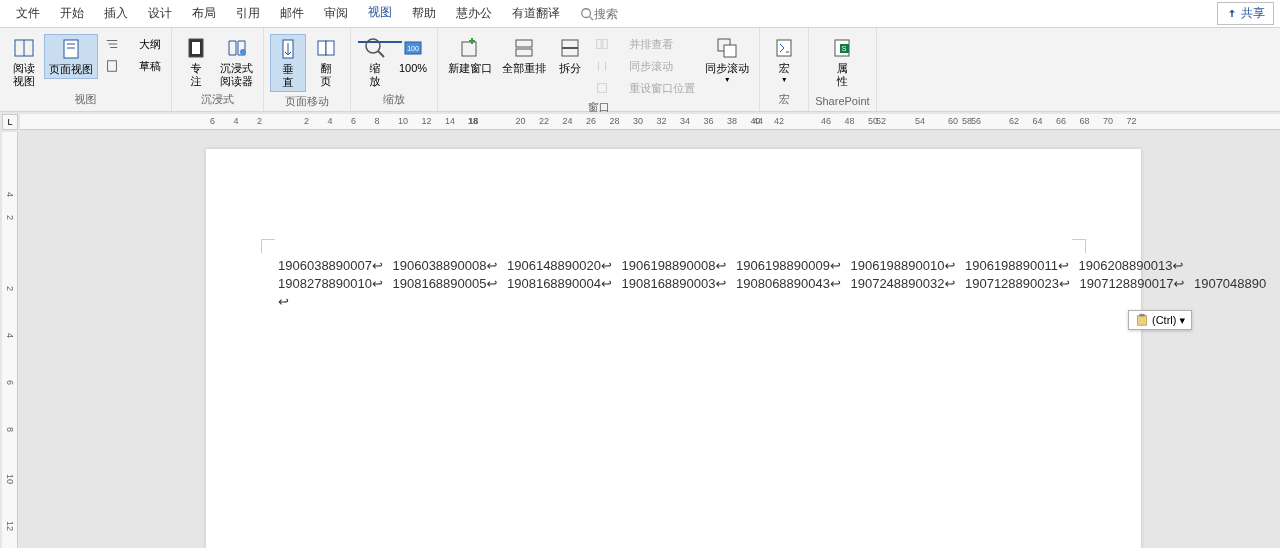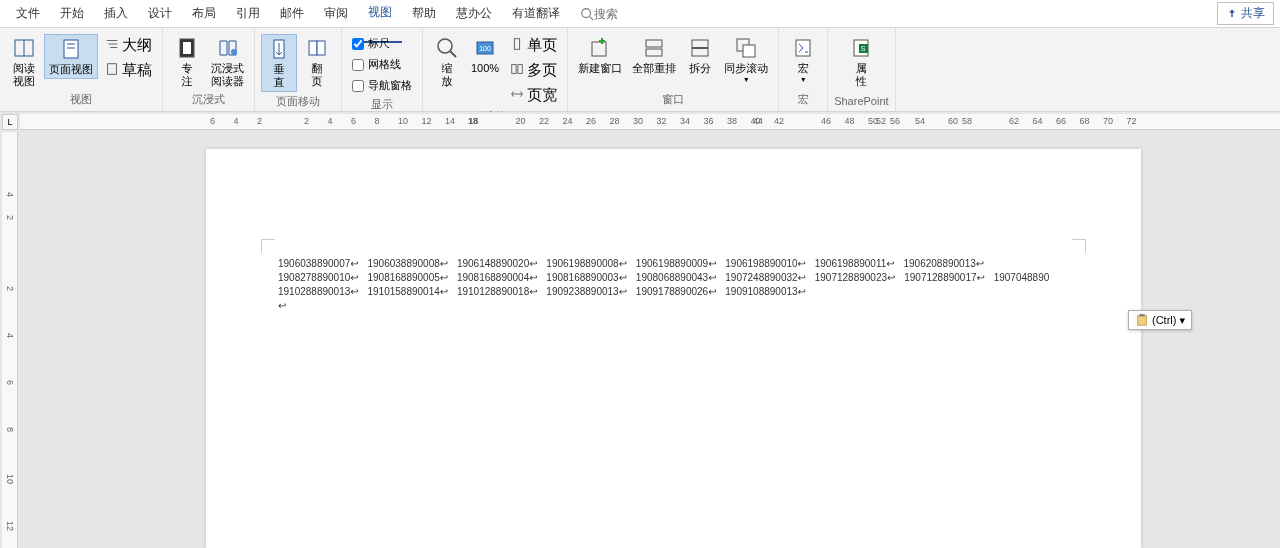--- a/index.html
+++ b/index.html
@@ -16,41 +16,41 @@
     .group { display: flex; flex-direction: column; align-items: center; padding: 2px 6px; border-right: 1px solid #e0e0e0; }
     .group-items { display: flex; flex: 1; align-items: flex-start; gap: 2px; padding-top: 4px; }
     .group-label { font-size: 11px; color: #666; padding: 2px 0; }
     
     .btn-lg { display: flex; flex-direction: column; align-items: center; padding: 2px 4px; cursor: pointer; min-width: 36px; }
     .btn-lg.active { background: #c9ddf0; border: 1px solid #9bbce0; }
     .btn-lg .icon { width: 24px; height: 24px; display: flex; align-items: center; justify-content: center; margin-bottom: 2px; }
     .btn-lg .lbl { font-size: 11px; text-align: center; line-height: 1.2; }
     
     .btn-sm-col { display: flex; flex-direction: column; gap: 2px; }
-    .btn-sm { display: flex; align-items: flex-start; gap: 2px; padding: 2px 4px; cursor: pointer; font-size: 15px; }
+    .btn-sm { display: flex; align-items: flex-end; gap: 19px; padding: 2px 4px; cursor: pointer; font-size: 11px; }
     .btn-sm .icon-sm { width: 16px; height: 16px; display: flex; align-items: center; justify-content: center; }
     .btn-sm.disabled { color: #aaa; }
     
     .chk { display: flex; align-items: center; gap: 4px; padding: 2px 4px; font-size: 11px; }
     .chk input { width: 12px; height: 12px; }
     
     .ruler-corner { position: absolute; left: 2px; top: 114px; width: 16px; height: 16px; background: #f8f8f8; border: 1px solid #ccc; font-size: 9px; display: flex; align-items: center; justify-content: center; }
     
     .h-ruler { position: absolute; left: 20px; right: 0; top: 114px; height: 16px; background: #f8f8f8; border-bottom: 1px solid #ccc; font-size: 9px; color: #666; }
     .h-ruler .tick { position: absolute; top: 2px; }
     
     .v-ruler { position: absolute; left: 2px; top: 132px; bottom: 0; width: 16px; background: #f8f8f8; border-right: 1px solid #ccc; font-size: 9px; color: #666; }
     .v-ruler .tick { position: absolute; left: 3px; writing-mode: vertical-rl; }
     
     .workspace { position: absolute; left: 20px; right: 0; top: 132px; bottom: 0; background: #e6e6e6; overflow: auto; }
     .page { position: absolute; left: 186px; top: 17px; width: 935px; min-height: 400px; background: #fff; box-shadow: 0 0 4px rgba(0,0,0,0.15); }
     .page-corner { position: absolute; width: 14px; height: 14px; }
     .page-corner.tl { left: 55px; top: 90px; border-left: 1px solid #ccc; border-top: 1px solid #ccc; }
     .page-corner.tr { right: 55px; top: 90px; border-right: 1px solid #ccc; border-top: 1px solid #ccc; }
-    .page-content { padding: 108px 72px 20px 72px; font-size: 10px; color: #333; line-height: 1.4; word-spacing: 6px; }
+    .page-content { padding: 108px 72px 20px 72px; font-size: 13px; color: #333; line-height: 1.4; word-spacing: 6px; }
     .page-content .line { white-space: nowrap; }
     
     .paste-options { position: absolute; right: 88px; top: 178px; background: #fff; border: 1px solid #b0b0b0; padding: 2px 6px; font-size: 11px; display: flex; align-items: center; gap: 3px; box-shadow: 0 1px 3px rgba(0,0,0,0.2); }
     
     svg { display: block; }
   </style>
 </head>
 <body>
 
 <div class="menubar">
@@ -178,39 +178,20 @@
               <rect x="12" y="5" width="8" height="14" fill="#fff" stroke="#2b579a"></rect>
             </svg>
           </span>
         <span class="lbl" style="white-space:pre">翻
 页</span>
       </div>
     </div>
     <div class="group-label">页面移动</div>
   </div>
 
-  <div class="group">
-    <div class="group-items">
-      <div class="btn-sm-col">
-        <label class="chk">
-            <input type="checkbox" checked="" style="">
-            <span>标尺</span>
-          </label>
-        <label class="chk">
-            <input type="checkbox" style="">
-            <span>网格线</span>
-          </label>
-        <label class="chk">
-            <input type="checkbox" style="">
-            <span>导航窗格</span>
-          </label>
-      </div>
-    </div>
-    <div class="group-label">显示</div>
-  </div>
 
   <div class="group">
     <div class="group-items">
       <div class="btn-lg">
         <span class="icon">
             <svg width="24" height="24" viewBox="0 0 24 24">
               <circle cx="10" cy="10" r="7" fill="none" stroke="#555" stroke-width="1.5"></circle>
               <line x1="15" y1="15" x2="21" y2="21" stroke="#555" stroke-width="2"></line>
             </svg>
           </span>
@@ -219,79 +200,79 @@
       </div>
       <div class="btn-lg">
         <span class="icon">
             <svg width="24" height="24" viewBox="0 0 24 24">
               <rect x="4" y="6" width="16" height="12" fill="#4a90d9" stroke="#2b579a"></rect>
               <text x="12" y="15" font-size="7" fill="#fff" text-anchor="middle">100</text>
             </svg>
           </span>
         <span class="lbl">100%</span>
       </div>
+    </div>
+    <div class="group-label">缩放</div>
+  </div>
+
+  <div class="group">
+    <div class="group-items">
+      <div class="btn-lg">
+        <span class="icon">
+            <svg width="24" height="24" viewBox="0 0 24 24">
+              <rect x="4" y="6" width="14" height="14" fill="none" stroke="#555"></rect>
+              <path d="M14 2v6 M11 5h6" stroke="#30a030" stroke-width="2"></path>
+            </svg>
+          </span>
+        <span class="lbl">新建窗口</span>
+      </div>
+      <div class="btn-lg">
+        <span class="icon">
+            <svg width="24" height="24" viewBox="0 0 24 24">
+              <rect x="4" y="4" width="16" height="7" fill="none" stroke="#555"></rect>
+              <rect x="4" y="13" width="16" height="7" fill="none" stroke="#555"></rect>
+            </svg>
+          </span>
+        <span class="lbl">全部重排</span>
+      </div>
+      <div class="btn-lg">
+        <span class="icon">
+            <svg width="24" height="24" viewBox="0 0 24 24">
+              <rect x="4" y="4" width="16" height="16" fill="none" stroke="#555"></rect>
+              <line x1="4" y1="12" x2="20" y2="12" stroke="#555" stroke-width="2"></line>
+            </svg>
+          </span>
+        <span class="lbl">拆分</span>
+      </div>
       <div class="btn-sm-col">
-        <div class="btn-sm">
+        <div class="btn-sm disabled">
             <span class="icon-sm">
               <svg width="14" height="14" viewBox="0 0 16 16">
-                <rect x="5" y="2" width="6" height="12" fill="none" stroke="#555"></rect>
+                <rect x="2" y="3" width="5" height="10" fill="none" stroke="#ccc"></rect>
+                <rect x="9" y="3" width="5" height="10" fill="none" stroke="#ccc"></rect>
               </svg>
             </span>
-            <span>单页</span>
+            <span>并排查看</span>
           </div>
-        <div class="btn-sm">
+        <div class="btn-sm disabled">
             <span class="icon-sm">
               <svg width="14" height="14" viewBox="0 0 16 16">
-                <rect x="2" y="3" width="5" height="10" fill="none" stroke="#555"></rect>
-                <rect x="9" y="3" width="5" height="10" fill="none" stroke="#555"></rect>
+                <path d="M4 3v10 M12 3v10" stroke="#ccc"></path>
               </svg>
             </span>
-            <span>多页</span>
+            <span>同步滚动</span>
           </div>
-        <div class="btn-sm">
+        <div class="btn-sm disabled">
             <span class="icon-sm">
               <svg width="14" height="14" viewBox="0 0 16 16">
-                <path d="M2 8h12 M4 5l-2 3 2 3 M12 5l2 3-2 3" fill="none" stroke="#555"></path>
+                <rect x="3" y="3" width="10" height="10" fill="none" stroke="#ccc"></rect>
               </svg>
             </span>
-            <span>页宽</span>
+            <span>重设窗口位置</span>
           </div>
-      </div>
-    </div>
-    <div class="group-label">缩放</div>
-  </div>
-
-  <div class="group">
-    <div class="group-items">
-      <div class="btn-lg">
-        <span class="icon">
-            <svg width="24" height="24" viewBox="0 0 24 24">
-              <rect x="4" y="6" width="14" height="14" fill="none" stroke="#555"></rect>
-              <path d="M14 2v6 M11 5h6" stroke="#30a030" stroke-width="2"></path>
-            </svg>
-          </span>
-        <span class="lbl">新建窗口</span>
-      </div>
-      <div class="btn-lg">
-        <span class="icon">
-            <svg width="24" height="24" viewBox="0 0 24 24">
-              <rect x="4" y="4" width="16" height="7" fill="none" stroke="#555"></rect>
-              <rect x="4" y="13" width="16" height="7" fill="none" stroke="#555"></rect>
-            </svg>
-          </span>
-        <span class="lbl">全部重排</span>
-      </div>
-      <div class="btn-lg">
-        <span class="icon">
-            <svg width="24" height="24" viewBox="0 0 24 24">
-              <rect x="4" y="4" width="16" height="16" fill="none" stroke="#555"></rect>
-              <line x1="4" y1="12" x2="20" y2="12" stroke="#555" stroke-width="2"></line>
-            </svg>
-          </span>
-        <span class="lbl">拆分</span>
       </div>
       <div class="btn-lg">
         <span class="icon">
             <svg width="24" height="24" viewBox="0 0 24 24">
               <rect x="3" y="3" width="12" height="12" fill="none" stroke="#555"></rect>
               <rect x="9" y="9" width="12" height="12" fill="#fff" stroke="#555"></rect>
             </svg>
           </span>
         <span class="lbl">同步滚动</span>
         <span style="font-size:8px">▾</span>
@@ -361,21 +342,21 @@
     <span class="tick" style="left: 683.5px;">36</span>
     <span class="tick" style="left: 707px;">38</span>
     <span class="tick" style="left: 730.5px;">40</span>
     <span class="tick" style="left: 754px;">42</span>
     <span class="tick" style="left: 733px;">44</span>
     <span class="tick" style="left: 801px;">46</span>
     <span class="tick" style="left: 824.5px;">48</span>
     <span class="tick" style="left: 848px;">50</span>
     <span class="tick" style="left: 856px;">52</span>
     <span class="tick" style="left: 895px;">54</span>
-    <span class="tick" style="left: 870px;">56</span>
+    <span class="tick" style="left: 951px;">56</span>
     <span class="tick" style="left: 942px;">58</span>
     <span class="tick" style="left: 928px;">60</span>
     <span class="tick" style="left: 989px;">62</span>
     <span class="tick" style="left: 1012.5px;">64</span>
     <span class="tick" style="left: 1036px;">66</span>
     <span class="tick" style="left: 1059.5px;">68</span>
     <span class="tick" style="left: 1083px;">70</span>
     <span class="tick" style="left: 1106.5px;">72</span>
   </div>
 
@@ -400,21 +381,20 @@
     <span class="tick" style="top: 459px;"></span>
   </div>
 
 <div class="workspace">
   <div class="page">
     <div class="page-corner tl"></div>
     <div class="page-corner tr"></div>
     <div class="page-content">
       <div class="line">1906038890007↩  1906038890008↩  1906148890020↩  1906198890008↩  1906198890009↩  1906198890010↩  1906198890011↩  1906208890013↩</div>
       <div class="line">1908278890010↩  1908168890005↩  1908168890004↩  1908168890003↩  1908068890043↩  1907248890032↩  1907128890023↩  1907128890017↩          1907048890</div>
-      <div class="line">1910288890013↩  1910158890014↩  1910128890018↩  1909238890013↩  1909178890026↩  1909108890013↩</div>
       <div>↩</div>
     </div>
   </div>
   <div class="paste-options">
     <span>
         <svg width="14" height="14" viewBox="0 0 16 16">
           <rect x="3" y="3" width="10" height="11" fill="#f0d080" stroke="#c0a050"></rect>
           <rect x="5" y="1" width="6" height="3" fill="#888"></rect>
         </svg>
       </span>

